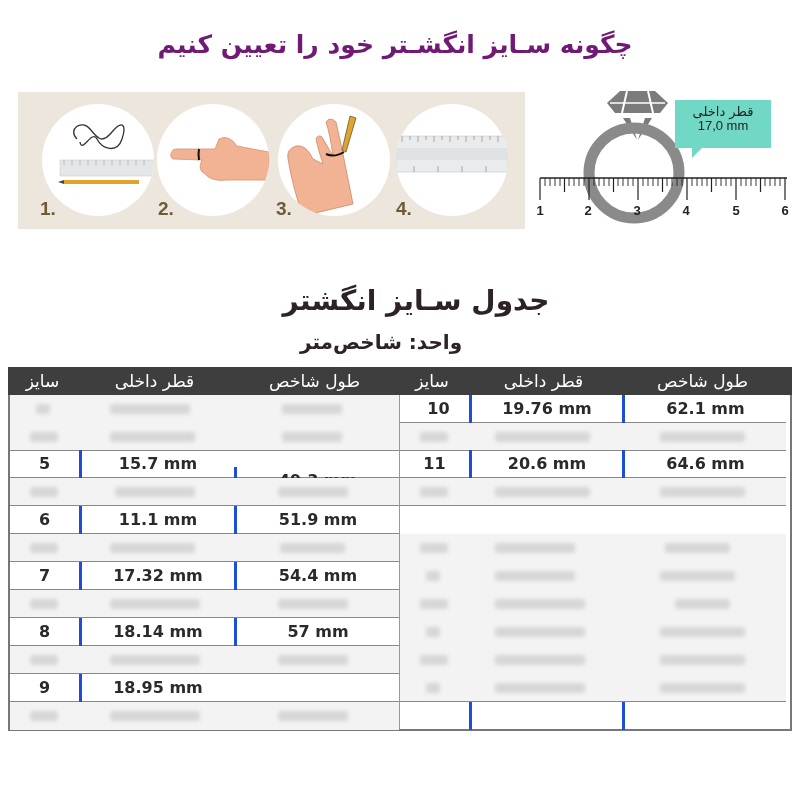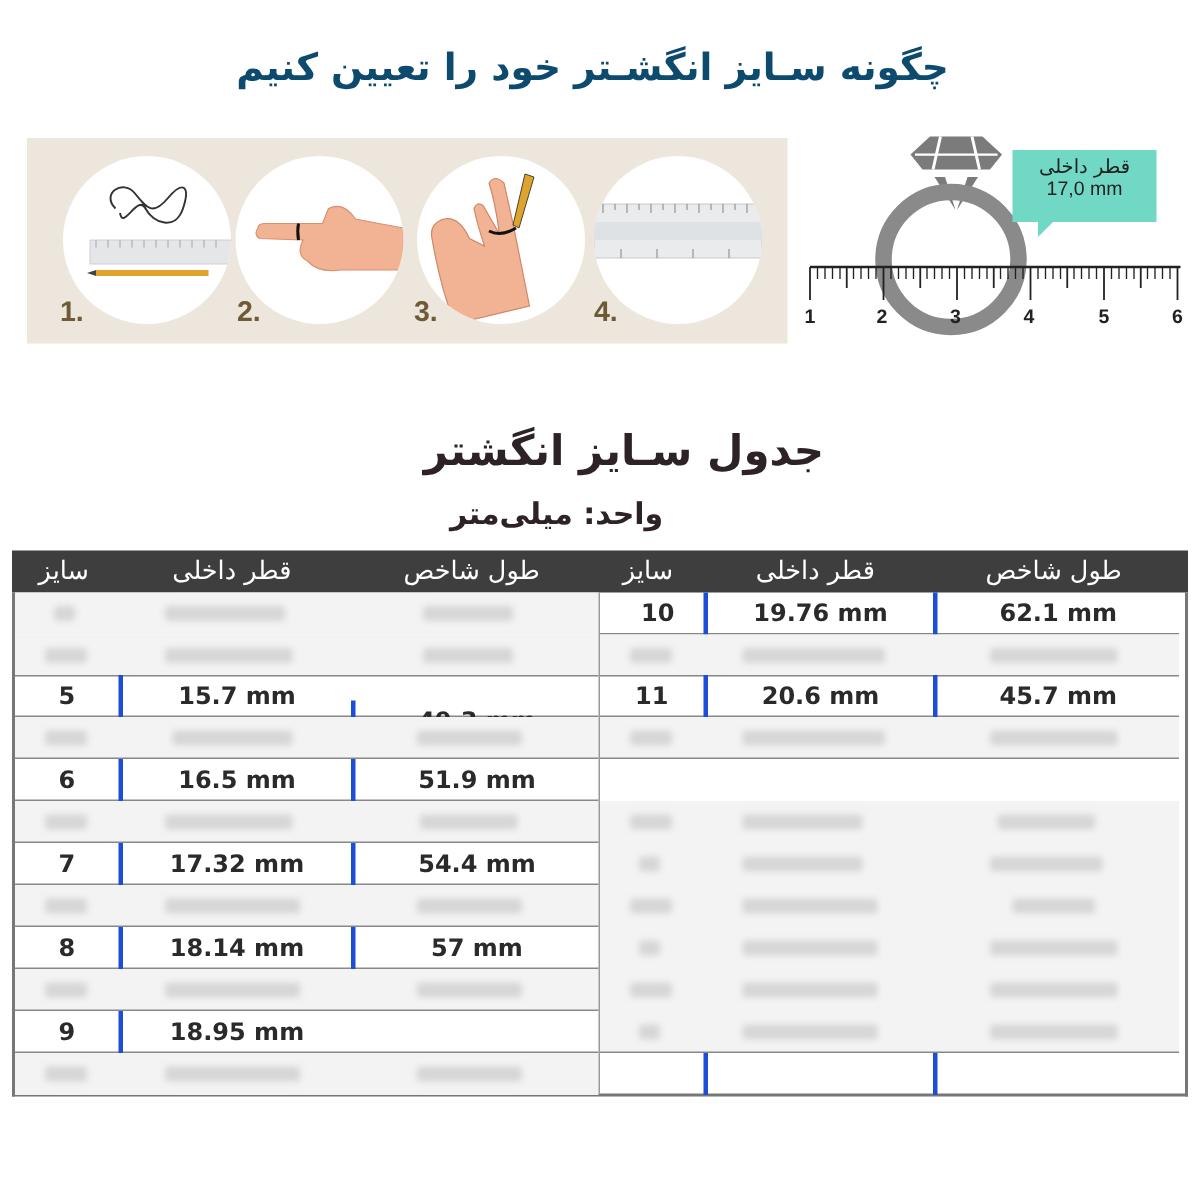--- a/index.html
+++ b/index.html
@@ -1,21 +1,21 @@
 <!DOCTYPE html>
 <html><head>
 <meta charset="utf-8">
 <style>
   * { box-sizing: border-box; margin: 0; padding: 0; }
   html, body { width: 800px; height: 800px; background: #ffffff; overflow: hidden; }
   body { position: relative; font-family: "DejaVu Sans", sans-serif; color: #2b2224; }
 
   .main-title {
     position: absolute; left: 0; width: 790px; top: 30px; text-align: center;
-    font-size: 25px; font-weight: bold; color: #0c4a6e; direction: rtl;
+    font-size: 25px; font-weight: bold; color: #701a75; direction: rtl;
     letter-spacing: 1px;
   }
 
   .steps-panel {
     position: absolute; left: 18px; top: 92px; width: 507px; height: 137px;
     background: #ede6dd;
   }
   .step {
     position: absolute; top: 12px; width: 112px; height: 112px; border-radius: 50%;
     background: #ffffff; overflow: hidden;
@@ -230,21 +230,21 @@
   <div class="ruler-label" style="left:255px;">6</div>
 
   <div class="bubble">
     <span class="bubble-line1">قطر داخلی</span>
     <span class="bubble-line2">17,0 mm</span>
   </div>
   <div class="bubble-tail"></div>
 </div>
 
 <div class="table-title">جدول سـایز انگشتر</div>
-<div class="table-unit">واحد:  میلی‌متر</div>
+<div class="table-unit">واحد:  شاخص‌متر</div>
 
 <div class="size-table">
   <div class="tbl-header">
 
     <div class="hcell" style="left:0;width:69px;">سایز</div>
     <div class="hcell" style="left:69px;width:155px;">قطر داخلی</div>
     <div class="hcell" style="left:224px;width:165px;">طول شاخص</div>
 
     <div class="hcell" style="left:389px;width:70px;">سایز</div>
     <div class="hcell" style="left:459px;width:153px;">قطر داخلی</div>
@@ -268,21 +268,21 @@
       <div class="cell" style="left:69px;width:155px;">15.7 mm</div>
       <div class="cell" style="left:224px;width:165px;margin-top:17px;">49.3 mm</div>
     </div>
     <div class="row blur-row" style="left:0;top:83px;width:389px;">
       <div class="blur-block" style="left:20px;width:28px;"></div>
         <div class="blur-block" style="left:105px;width:80px;"></div>
         <div class="blur-block" style="left:268px;width:70px;"></div>
     </div>
     <div class="row" style="left:0;top:111px;width:389px;">
       <div class="cell first" style="left:0;width:69px;">6</div>
-      <div class="cell" style="left:69px;width:155px;">16.5 mm</div>
+      <div class="cell" style="left:69px;width:155px;">11.1 mm</div>
       <div class="cell" style="left:224px;width:165px;">51.9 mm</div>
     </div>
     <div class="row blur-row" style="left:0;top:139px;width:389px;">
       <div class="blur-block" style="left:20px;width:28px;"></div>
         <div class="blur-block" style="left:100px;width:85px;"></div>
         <div class="blur-block" style="left:270px;width:65px;"></div>
     </div>
     <div class="row" style="left:0;top:167px;width:389px;">
       <div class="cell first" style="left:0;width:69px;">7</div>
       <div class="cell" style="left:69px;width:155px;">17.32 mm</div>
@@ -321,21 +321,21 @@
       <div class="cell" style="left:222px;width:164px;">62.1 mm</div>
     </div>
     <div class="row blur-row" style="left:390px;top:28px;width:386px;">
       <div class="blur-block" style="left:20px;width:28px;"></div>
         <div class="blur-block" style="left:95px;width:95px;"></div>
         <div class="blur-block" style="left:260px;width:85px;"></div>
     </div>
     <div class="row" style="left:390px;top:55px;width:386px;">
       <div class="cell first" style="left:0;width:69px;">11</div>
       <div class="cell" style="left:69px;width:153px;">20.6 mm</div>
-      <div class="cell" style="left:222px;width:164px;">45.7 mm</div>
+      <div class="cell" style="left:222px;width:164px;">64.6 mm</div>
     </div>
     <div class="row blur-row" style="left:390px;top:83px;width:386px;">
       <div class="blur-block" style="left:20px;width:28px;"></div>
         <div class="blur-block" style="left:95px;width:95px;"></div>
         <div class="blur-block" style="left:260px;width:85px;"></div>
     </div>
     <div class="row blur-row" style="left:390px;top:139px;width:386px;height:168px;border-bottom:1px solid #888;">
       <div class="blur-block" style="top:9px;left:20px;width:28px;"></div>
         <div class="blur-block" style="top:9px;left:95px;width:80px;"></div>
         <div class="blur-block" style="top:9px;left:265px;width:65px;"></div>

